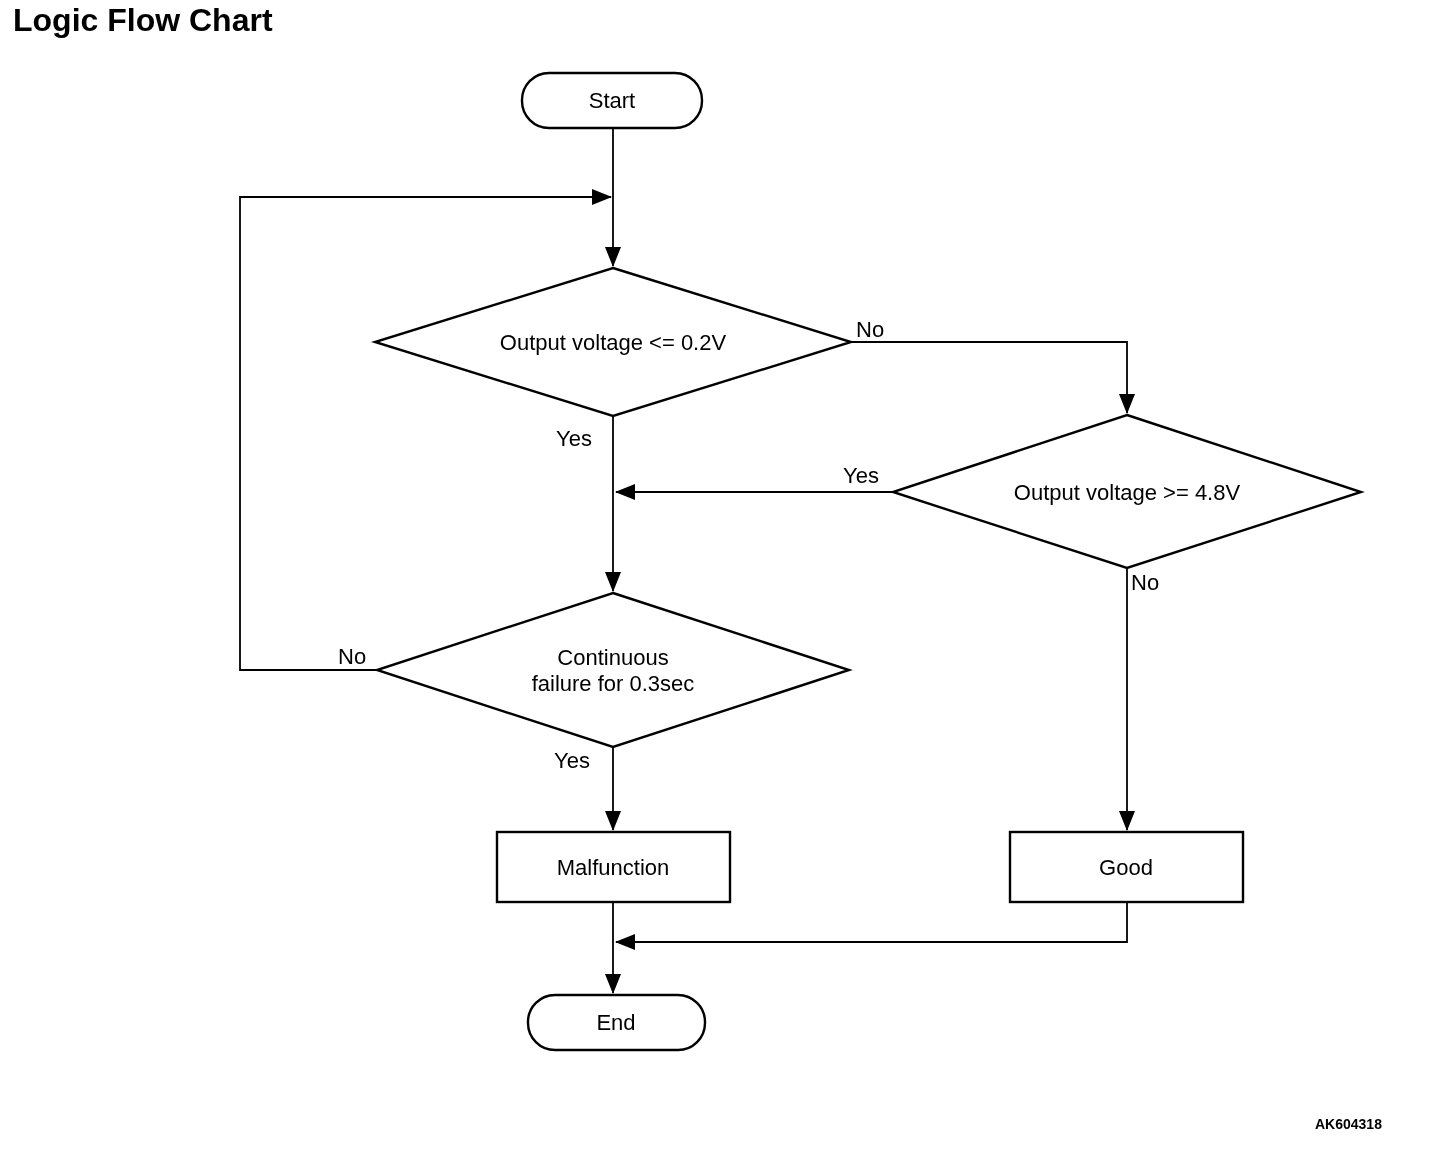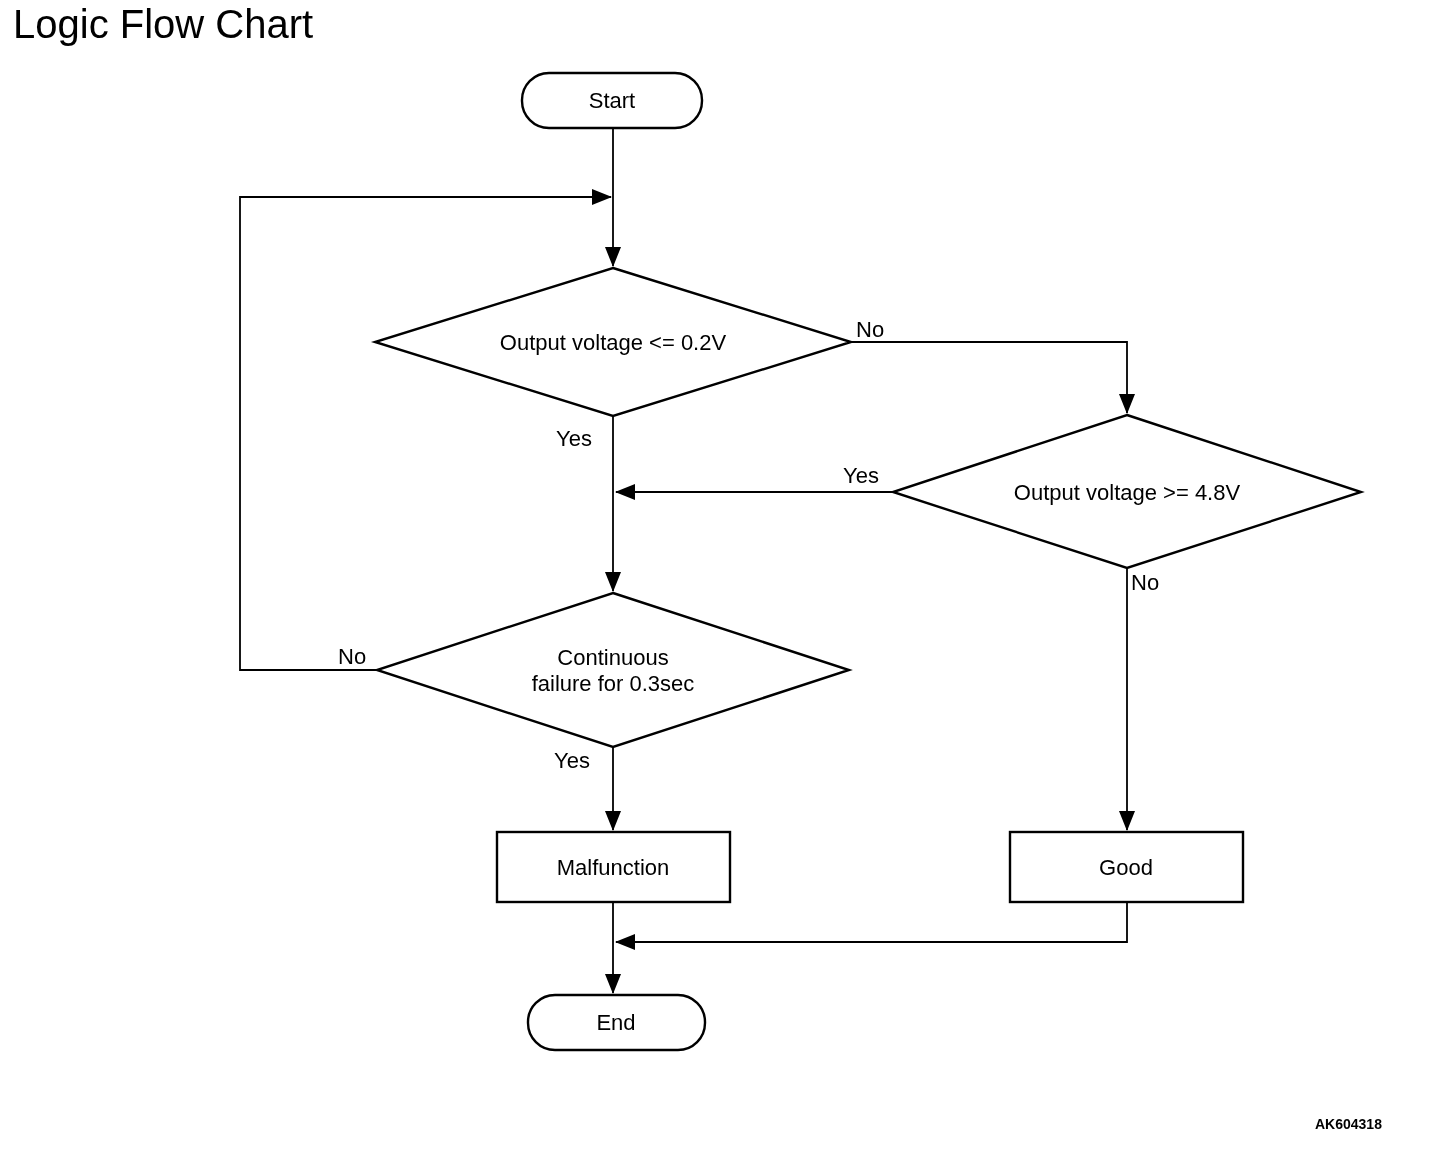--- a/index.html
+++ b/index.html
@@ -12,22 +12,22 @@
     width: 1440px;
     height: 1160px;
     font-family: "Liberation Sans", sans-serif;
     color: #000;
     overflow: hidden;
   }
   .page-title {
     position: absolute;
     left: 13px;
     top: 2px;
-    font-size: 40px;
-    font-weight: normal;
+    font-size: 32px;
+    font-weight: bold;
     white-space: nowrap;
   }
   .figure-code {
     position: absolute;
     left: 1315px;
     top: 1116px;
     font-size: 14px;
     font-weight: bold;
     white-space: nowrap;
   }

